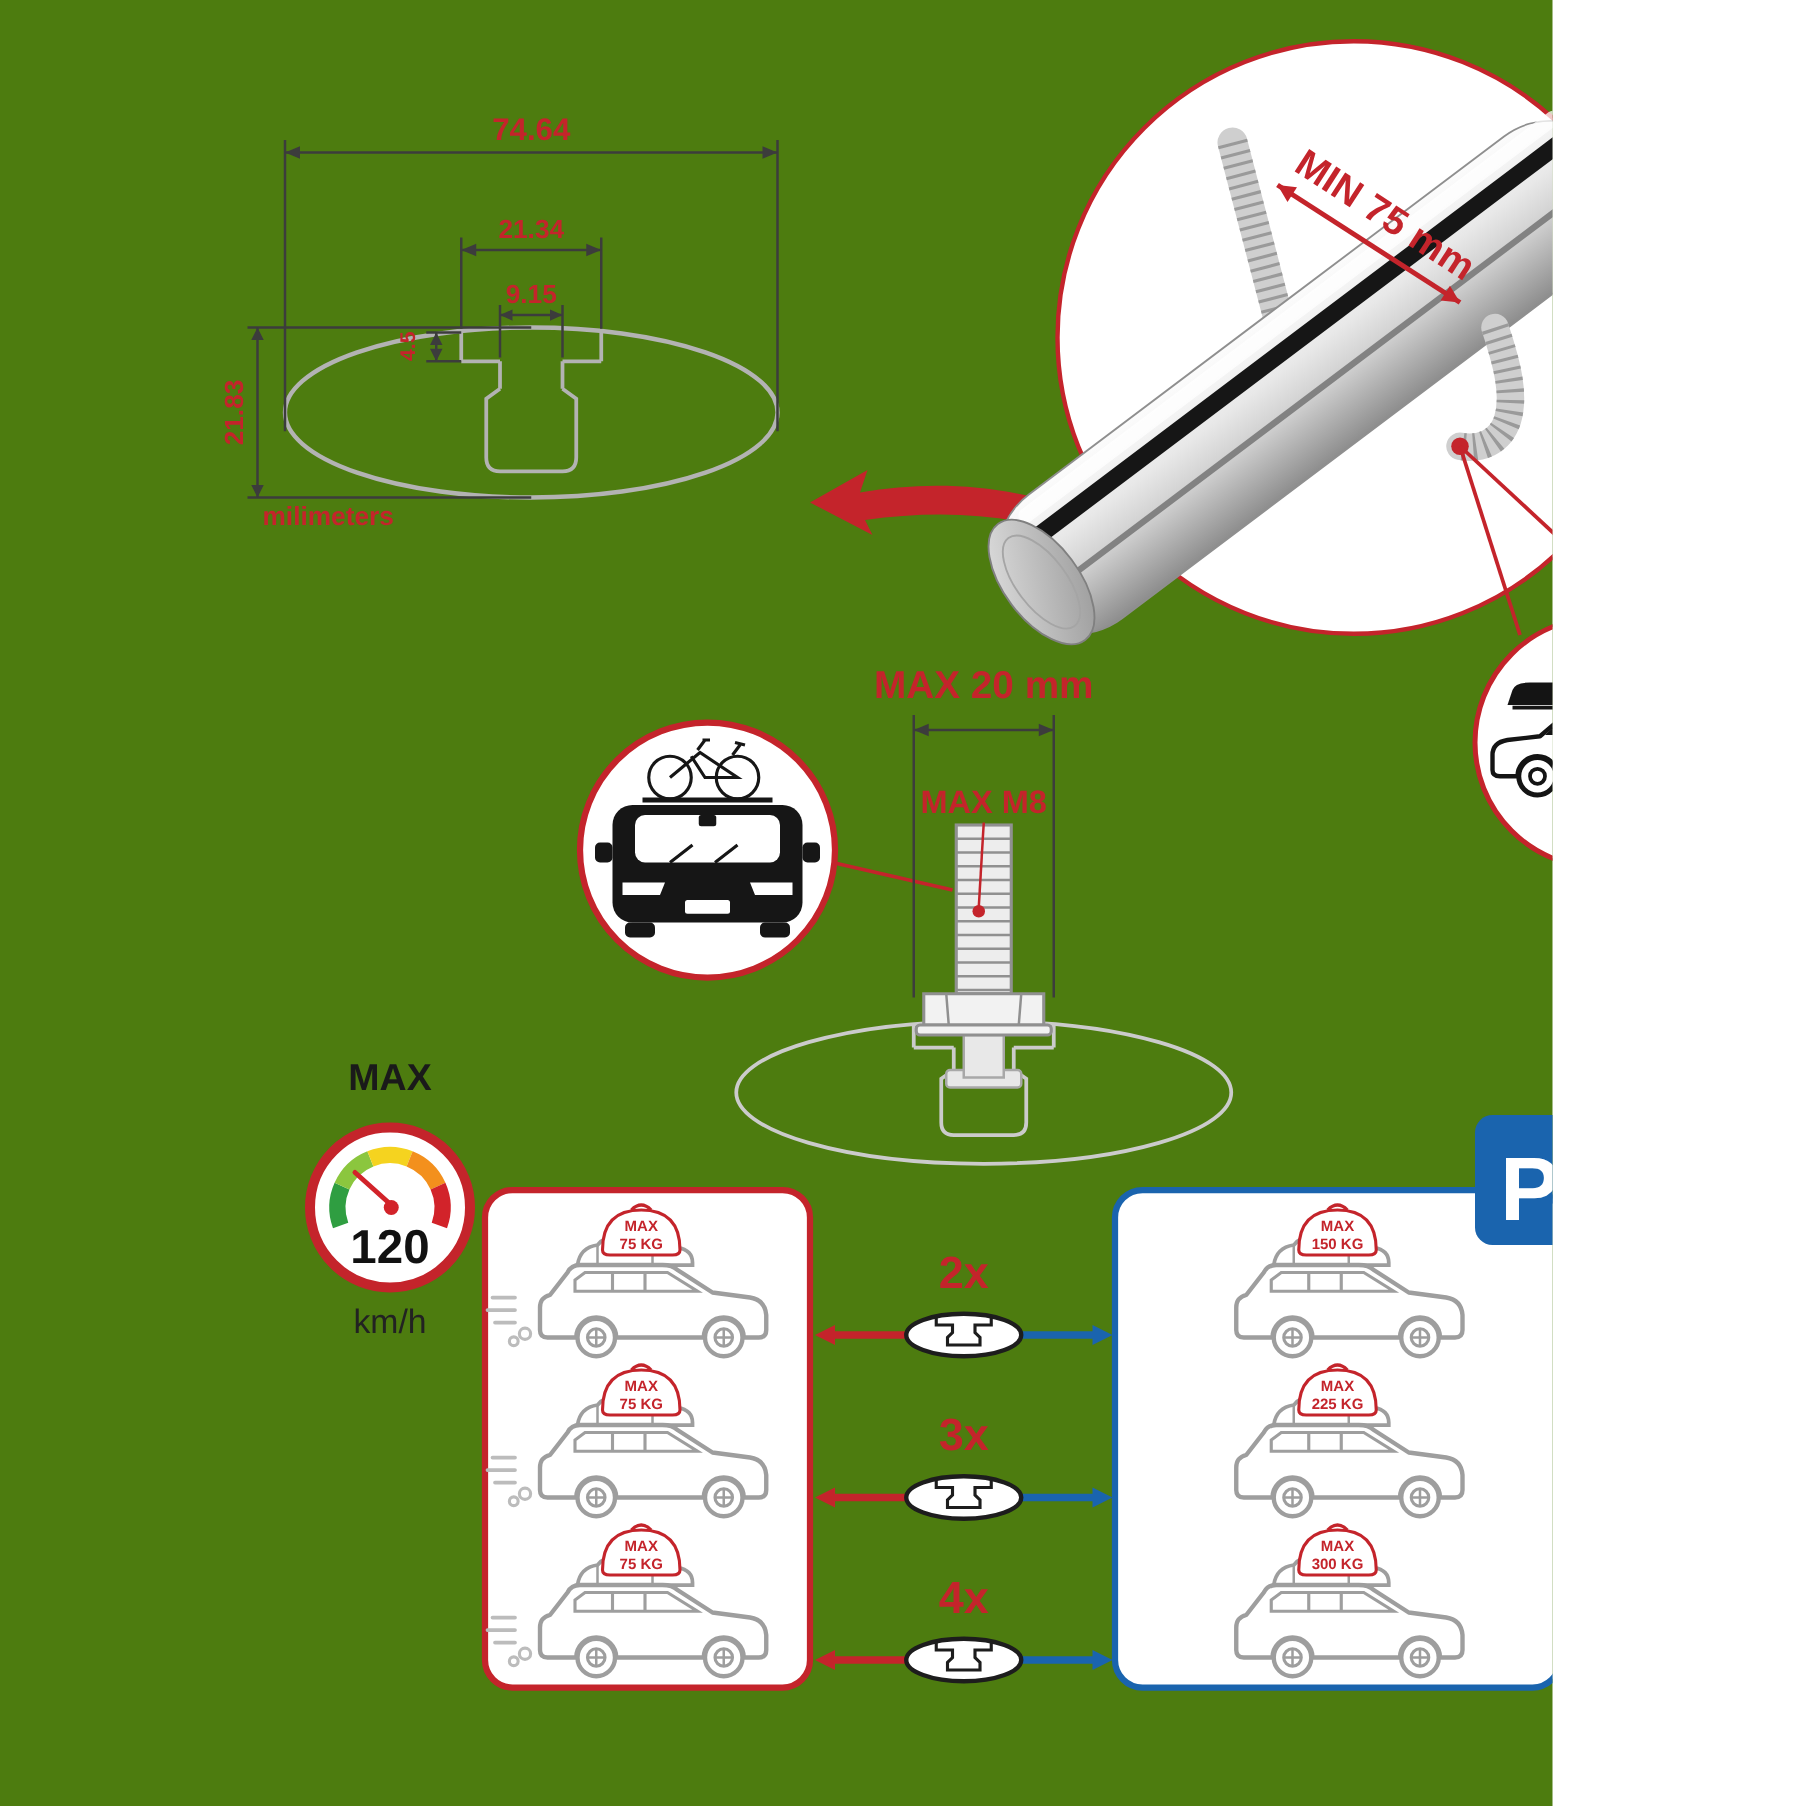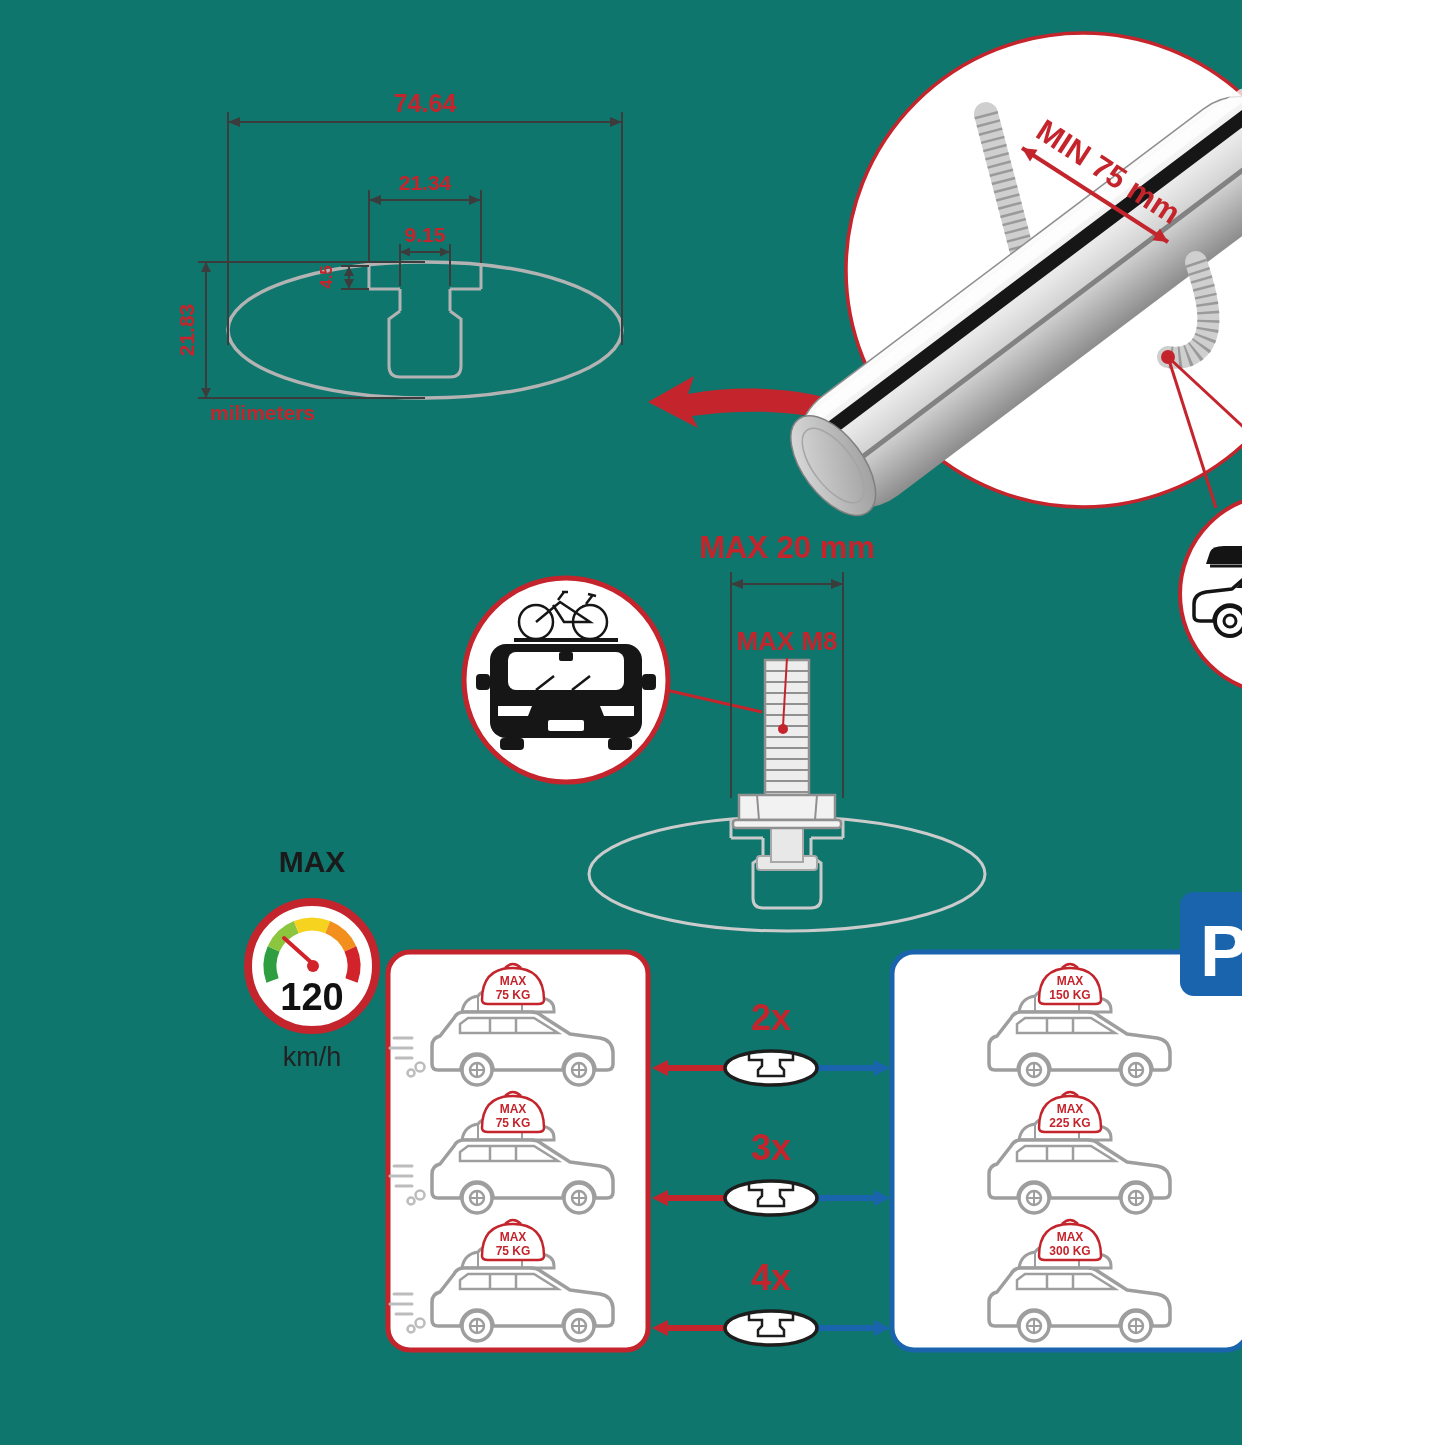--- a/index.html
+++ b/index.html
@@ -1,16 +1,16 @@
 <!DOCTYPE html>
 <html><head>
 <meta charset="utf-8">
 <style>
   html,body{margin:0;padding:0;background:#ffffff;}
-  .stage{position:relative;width:1242px;height:1445px;background:#0f766e;overflow:hidden;font-family:"Liberation Sans",sans-serif;}
+  .stage{position:relative;width:1242px;height:1445px;background:#4d7c0f;overflow:hidden;font-family:"Liberation Sans",sans-serif;}
   svg{position:absolute;left:0;top:0;}
   text{font-family:"Liberation Sans",sans-serif;}
   .dim-t{fill:#c4242b;font-weight:bold;font-size:25px;}
   .dim-m{fill:#c4242b;font-weight:bold;font-size:21px;}
   .dim-s{fill:#c4242b;font-weight:bold;font-size:17px;}
   .unit-t{fill:#c4242b;font-weight:bold;font-size:21px;}
   .red-big{fill:#c4242b;font-weight:bold;font-size:31px;}
   .red-med{fill:#c4242b;font-weight:bold;font-size:26px;}
   .mult-t{fill:#c4242b;font-weight:bold;font-size:36px;}
   .tag-t{fill:#c4242b;font-weight:bold;font-size:12px;}

